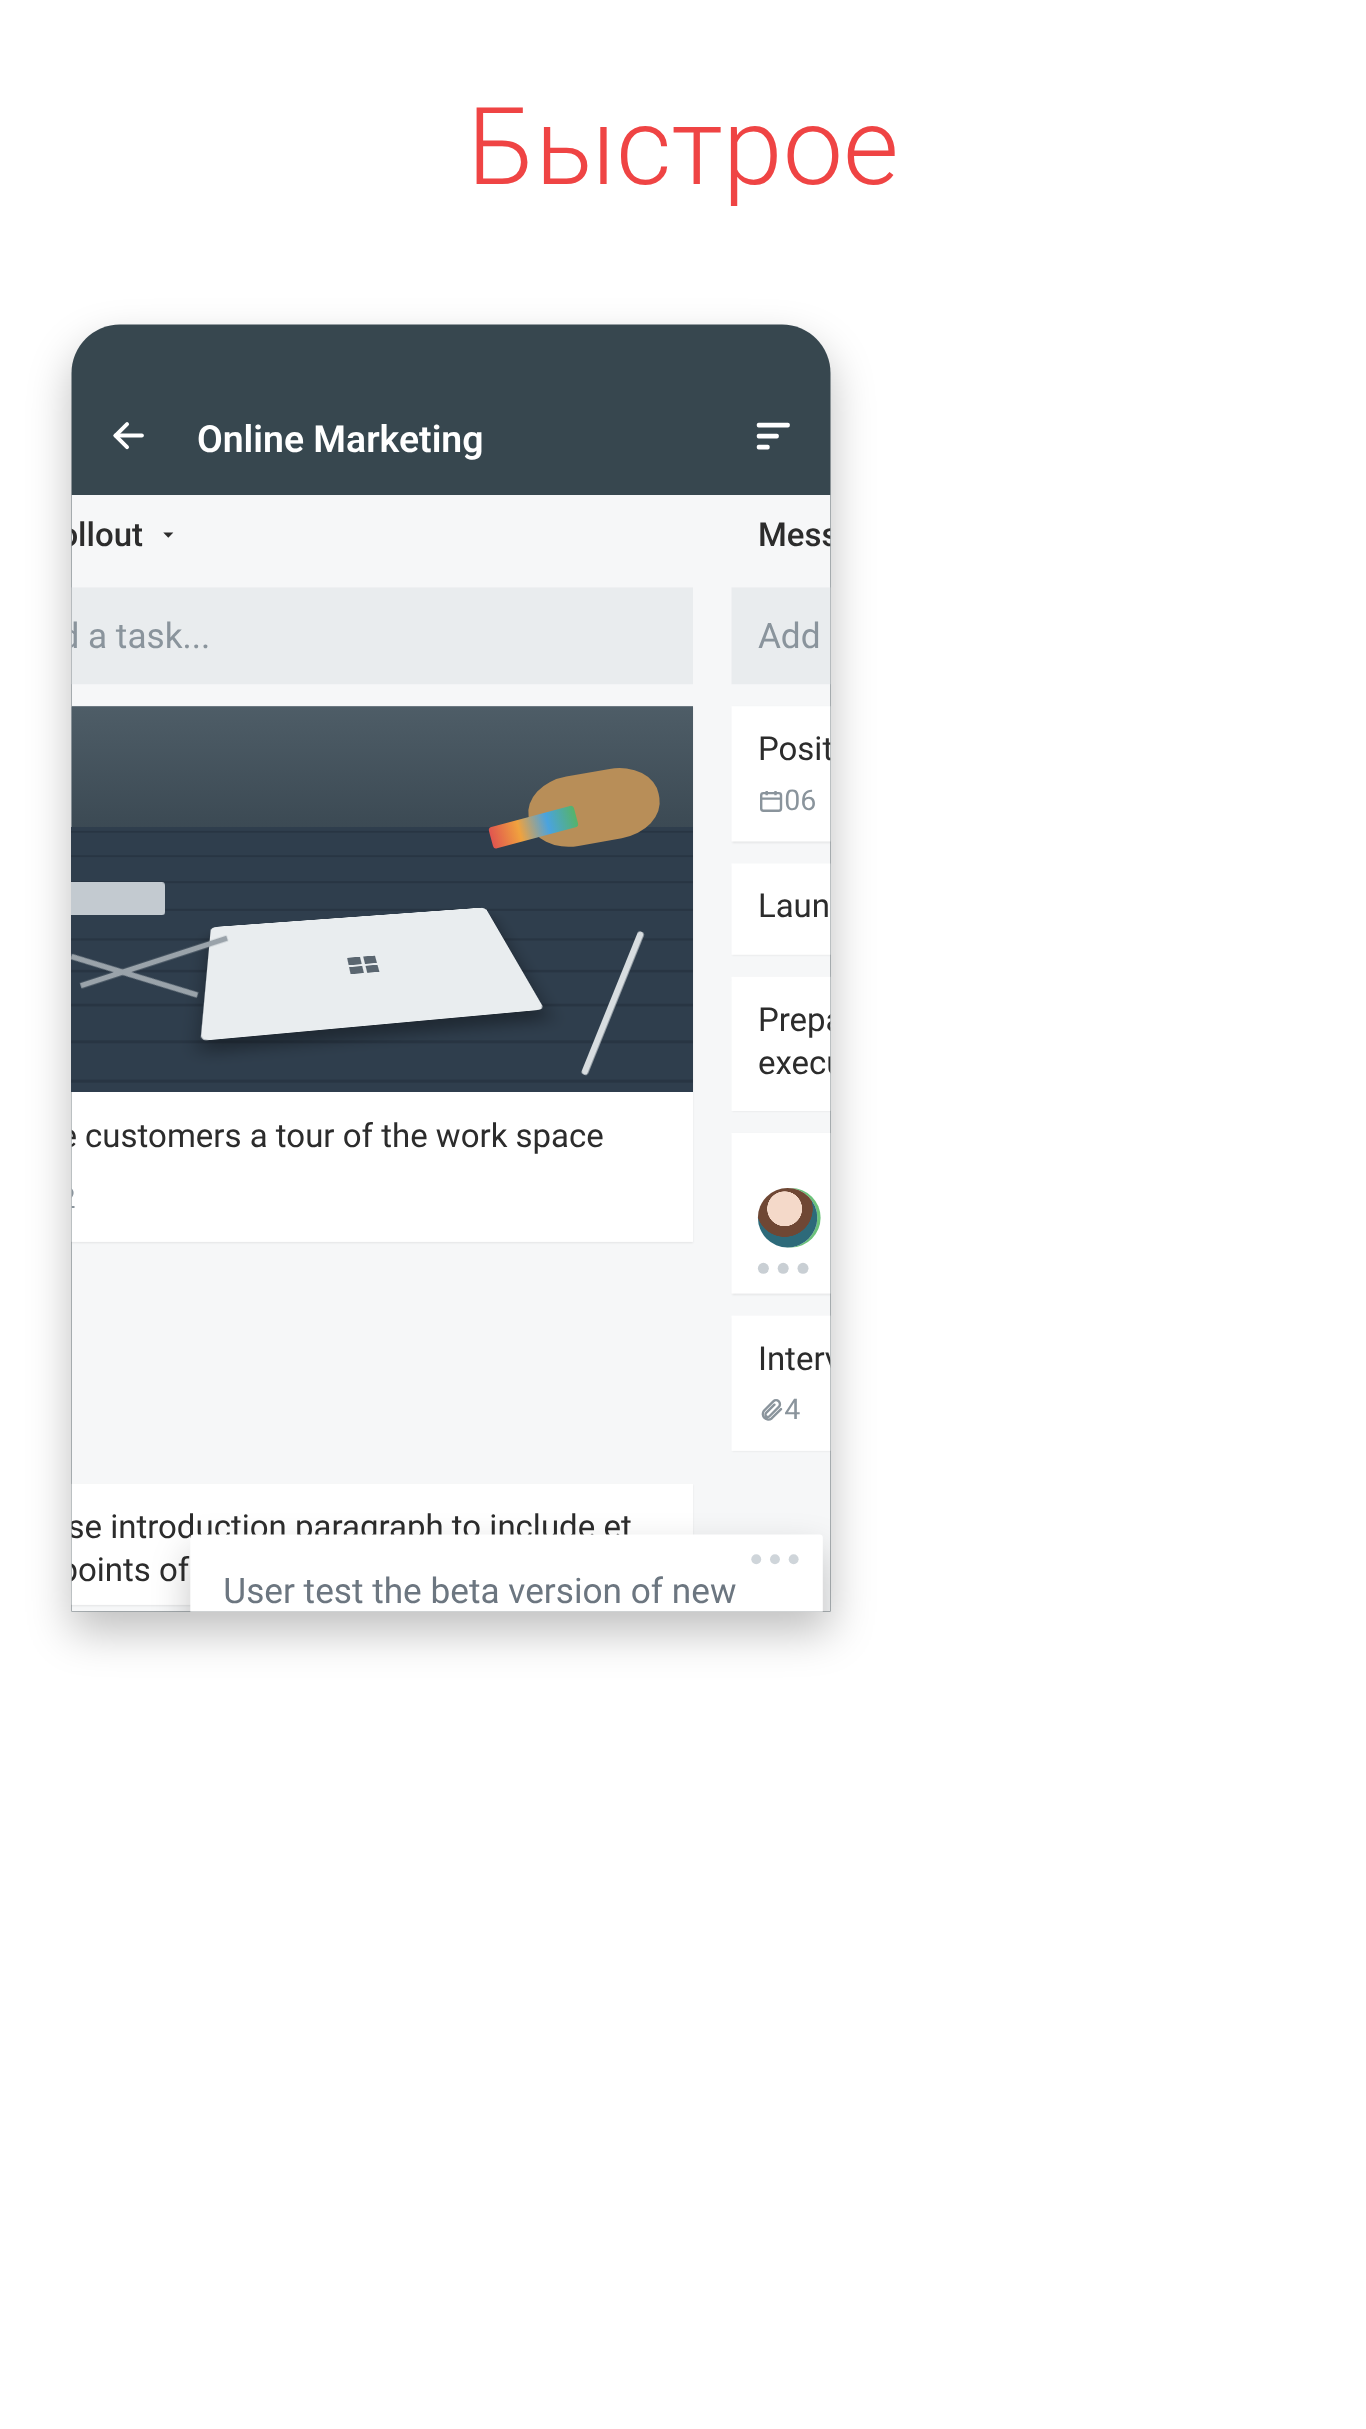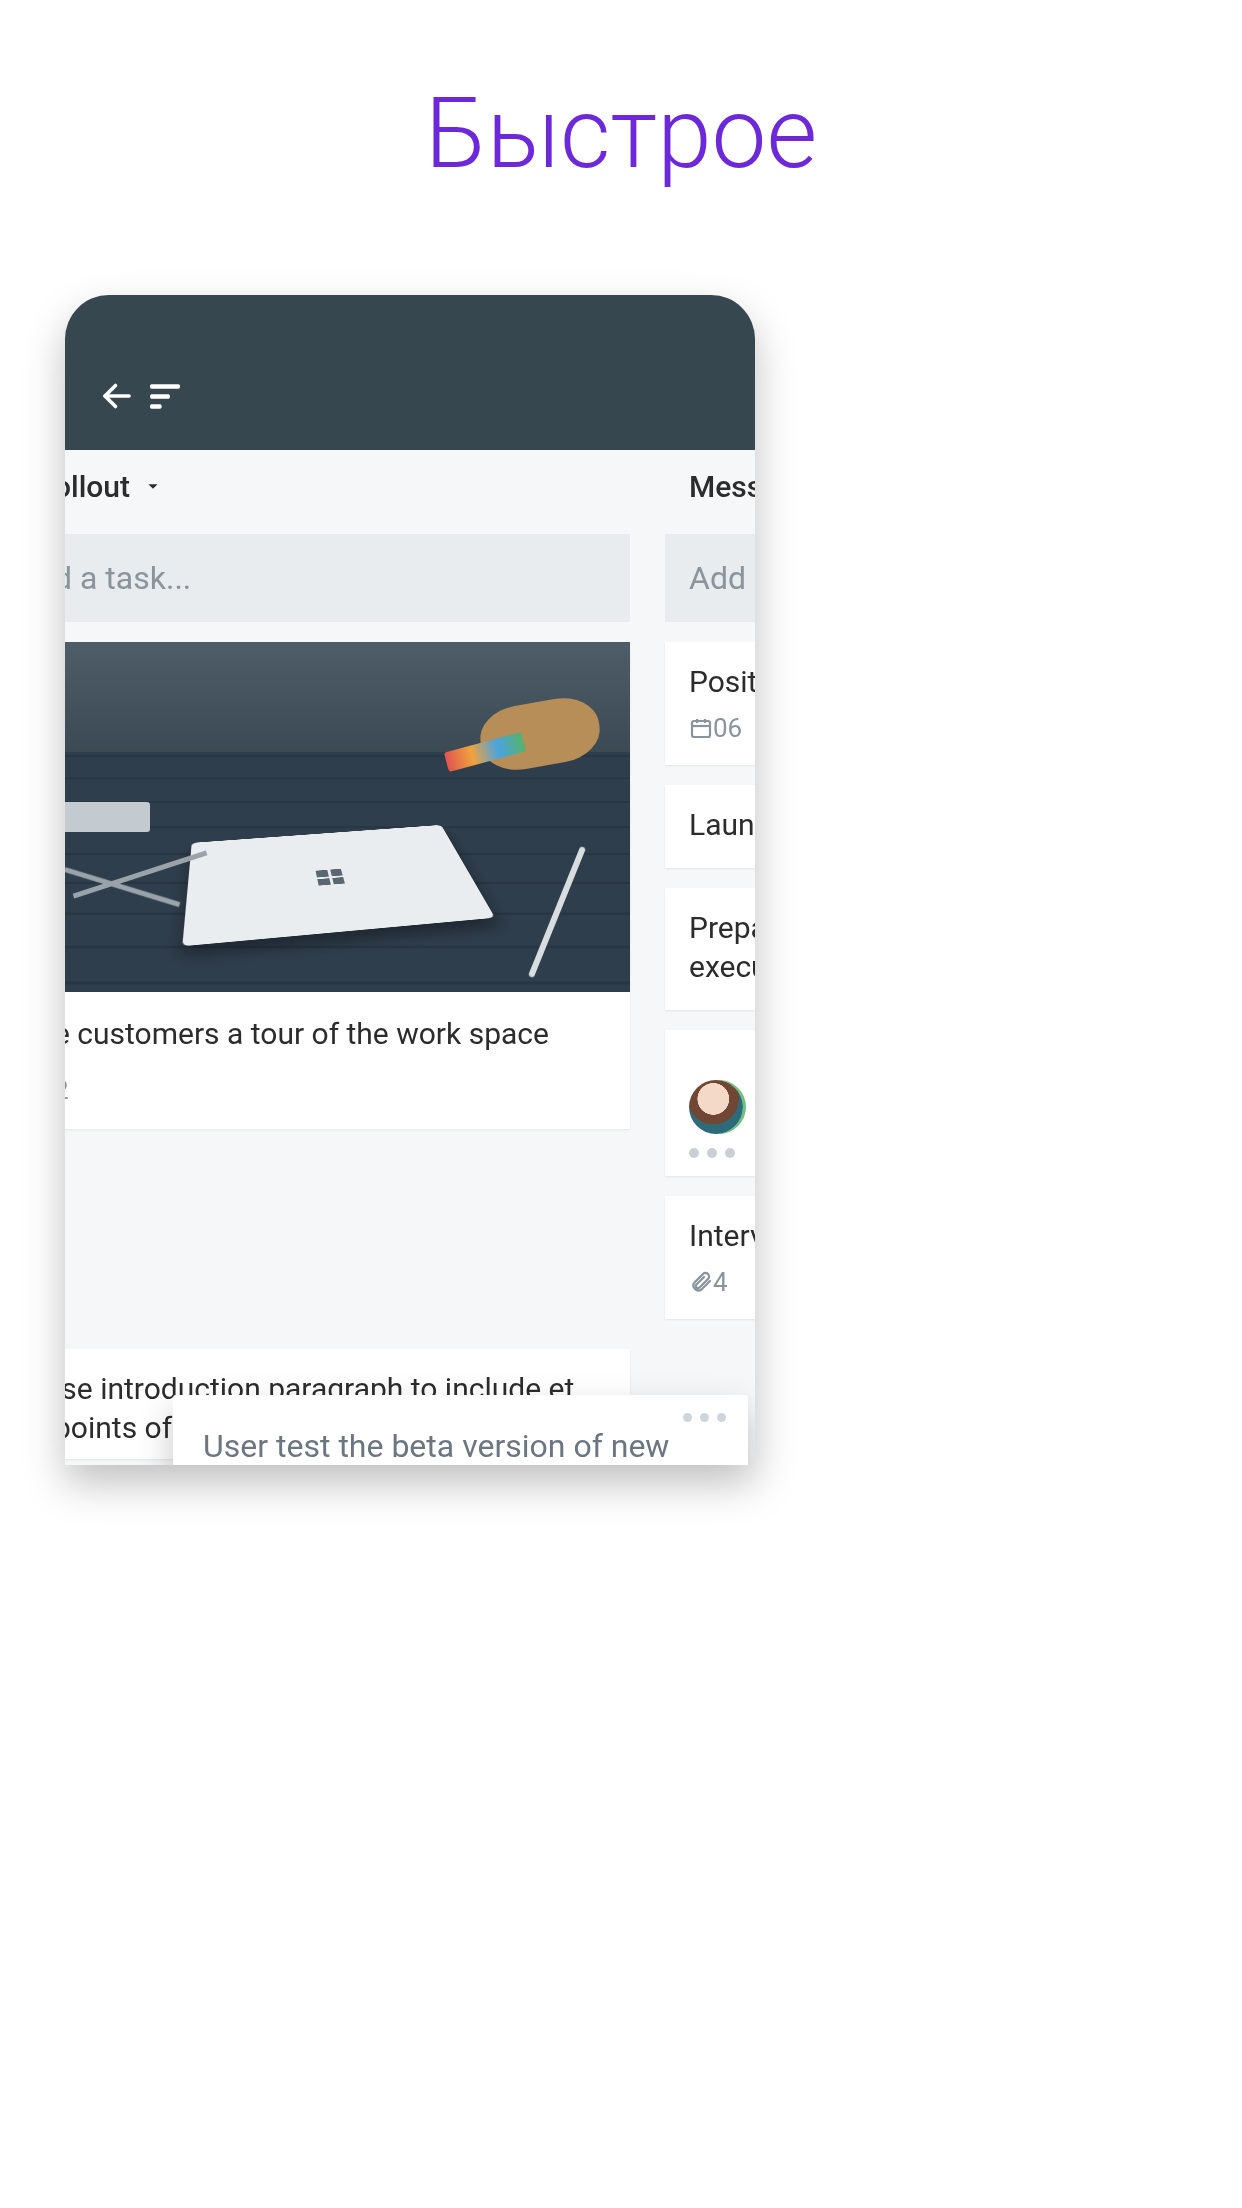--- a/index.html
+++ b/index.html
@@ -1,18 +1,18 @@
 <!DOCTYPE html>
 <html><head>
 <meta charset="utf-8">
 <style>
   * { box-sizing: border-box; margin: 0; padding: 0; }
   html, body { width: 1242px; height: 2208px; background: #ffffff; font-family: -apple-system, "Segoe UI", Roboto, Helvetica, Arial, sans-serif; overflow: hidden; }
   .page { width: 1242px; height: 2208px; position: relative; }
-  .hero-title { text-align: center; color: #6d28d9; font-weight: 300; font-size: 98px; line-height: 1.1; padding-top: 80px; }
+  .hero-title { text-align: center; color: #ef4444; font-weight: 300; font-size: 98px; line-height: 1.1; padding-top: 80px; }
   .device {
     position: absolute;
     top: 295px;
     left: 65px;
     width: 690px;
     height: 1170px;
     background: #37474f;
     border-radius: 44px 44px 0 0;
     overflow: hidden;
     box-shadow: 0 18px 40px rgba(0,0,0,0.25);
@@ -133,20 +133,21 @@
 
   <div class="device">
 
     <div class="appbar">
       <div class="back-btn">
         <svg width="36" height="36" viewBox="0 0 24 24" fill="none" stroke="#ffffff" stroke-width="2.4" stroke-linecap="round" stroke-linejoin="round">
             <line x1="20" y1="12" x2="4" y2="12"></line>
             <polyline points="11 5 4 12 11 19"></polyline>
           </svg>
       </div>
+      <div class="app-title">Online Marketing</div>
       <div class="sort-btn">
         <svg width="40" height="40" viewBox="0 0 24 24" fill="#ffffff">
             <rect x="3" y="5" width="18" height="2.6" rx="1"></rect>
             <rect x="3" y="11" width="12" height="2.6" rx="1"></rect>
             <rect x="3" y="17" width="7" height="2.6" rx="1"></rect>
           </svg>
       </div>
     </div>
 
     <div class="board">

